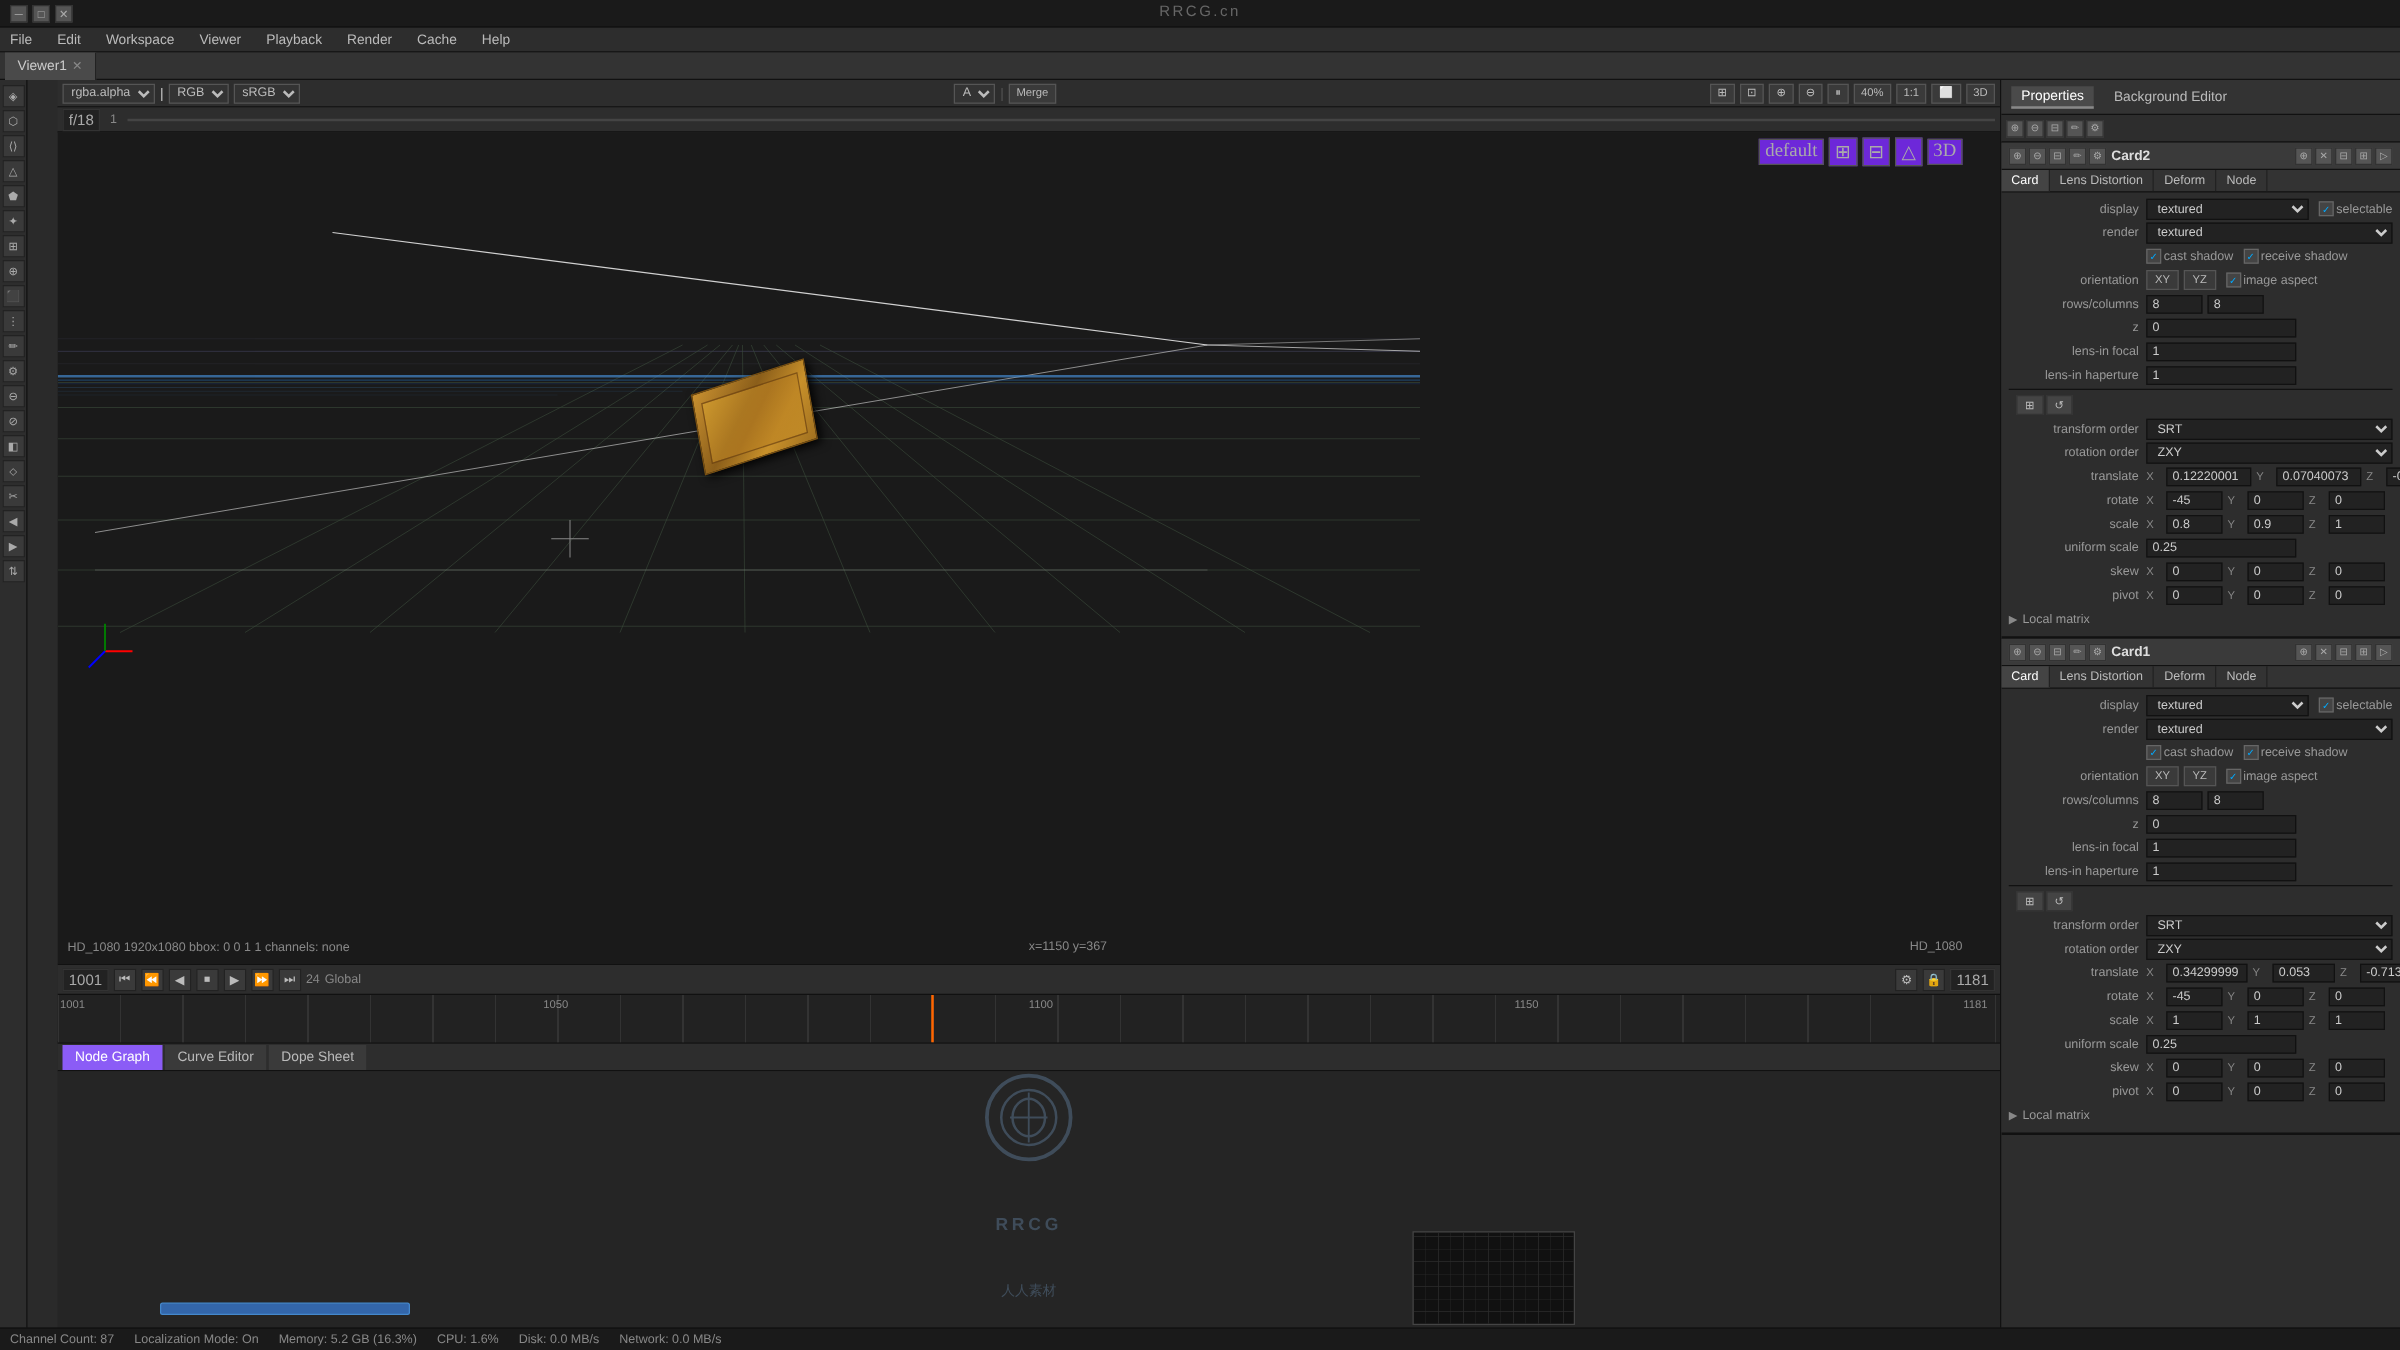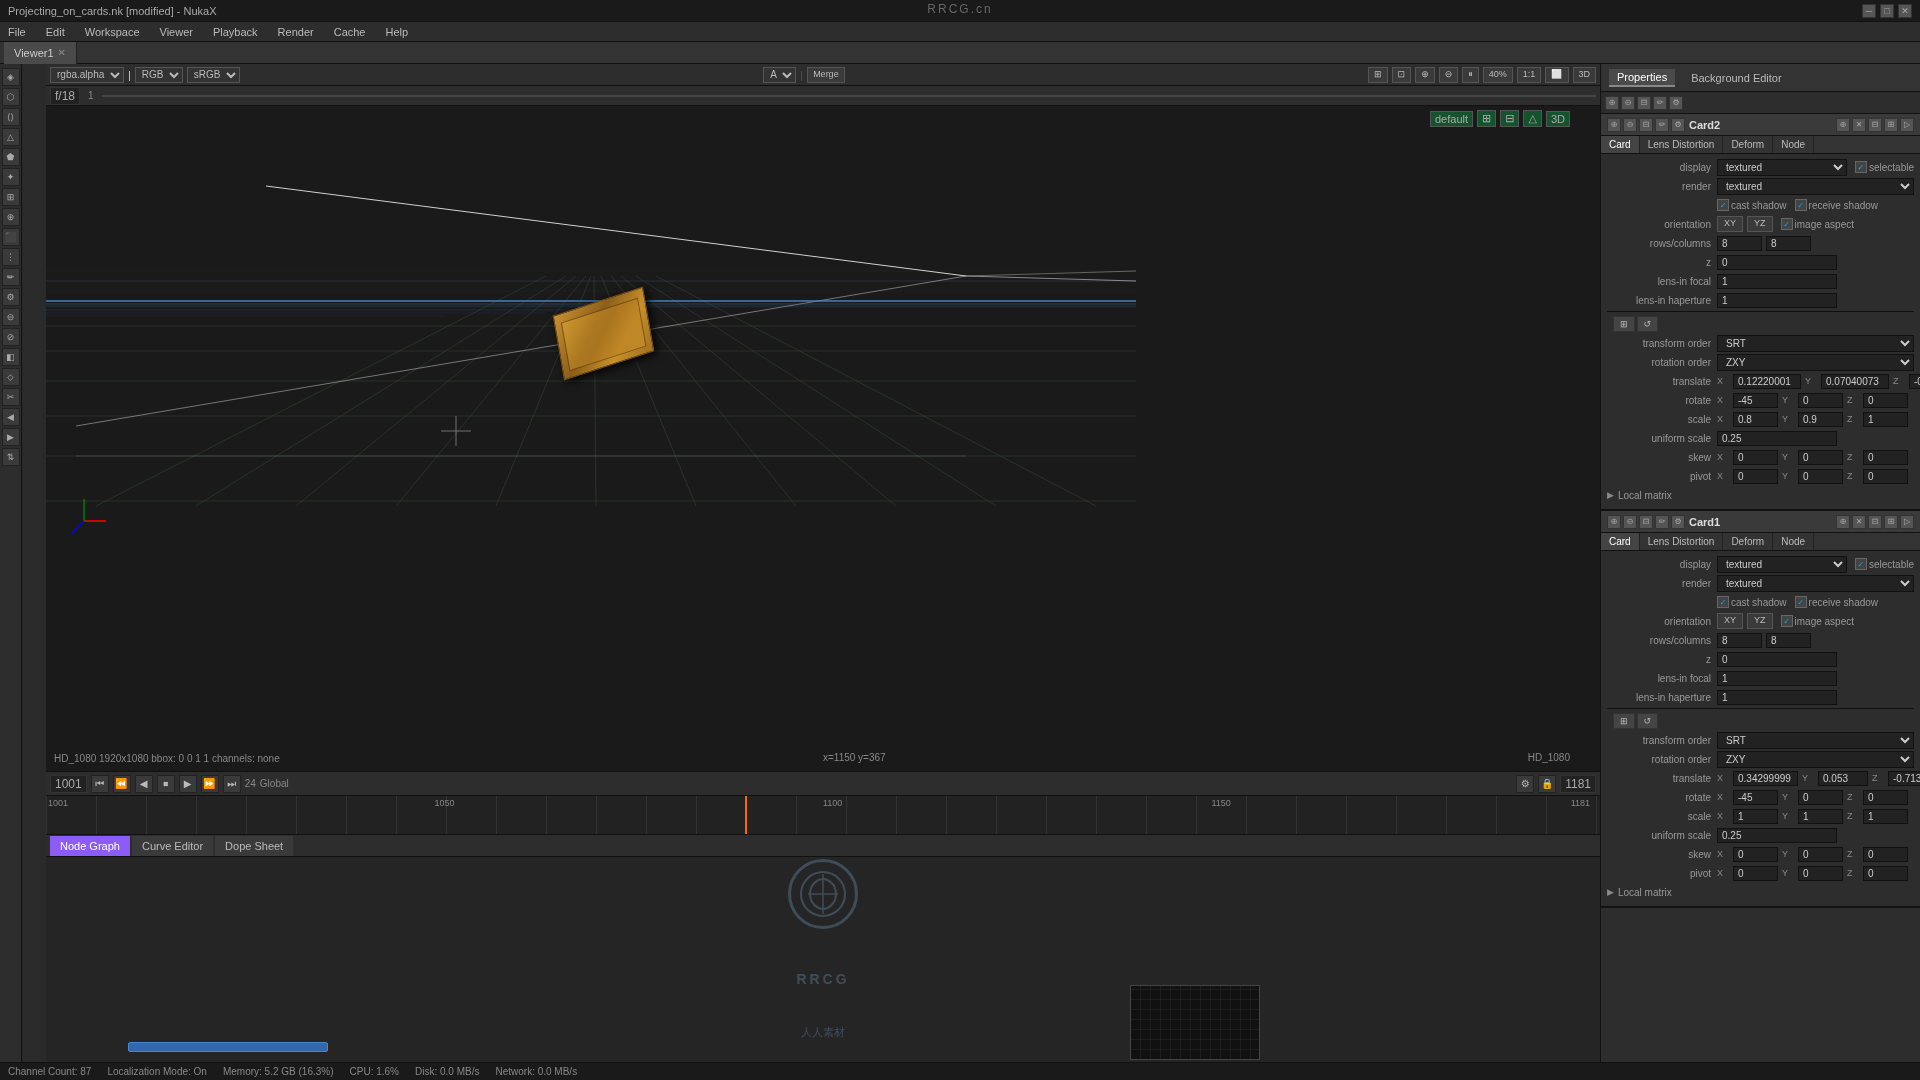--- a/index.html
+++ b/index.html
@@ -167,26 +167,27 @@
     
     .viewport-top-right {
       position: absolute;
       top: 4px;
       right: 30px;
       display: flex;
       gap: 4px;
       align-items: center;
     }
     .vp-btn-small {
-      background: #14532d;
+      background: #6d28d9;
       border: 1px solid #555;
       color: #aaa;
-      font-size: 11px;
+      font-size: 15px;
       padding: 1px 4px;
       cursor: pointer;
+      font-family: Liberation Serif, serif;
     }
 
     
     #timeline-area {
       background: #252525;
       height: 62px;
       border-top: 1px solid #111;
       position: relative;
     }
     #timeline-controls {
@@ -590,21 +591,20 @@
       font-size: 12px;
       background: #222;
       border: 1px solid #333;
       padding: 1px 4px;
     }
   </style>
 </head>
 <body>
 
 <div id="title-bar">
-  <span class="title-text">Projecting_on_cards.nk [modified] - NukaX</span>
   <div id="watermark">RRCG.cn</div>
   <div class="window-controls">
     <div class="win-btn">─</div>
     <div class="win-btn">□</div>
     <div class="win-btn">✕</div>
   </div>
 </div>
 
 <div id="menu-bar">
   <span>File</span>

